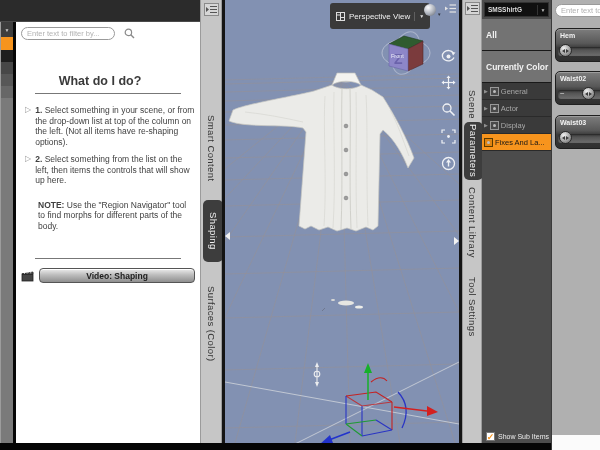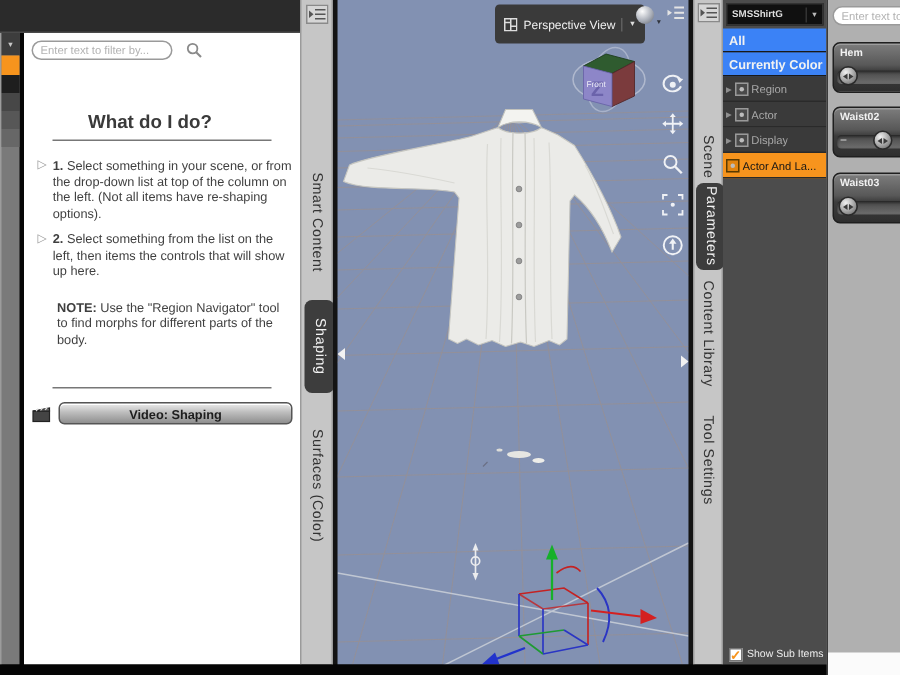--- a/index.html
+++ b/index.html
@@ -59,21 +59,21 @@
   .collapse-l{position:absolute;left:0;top:232px;width:0;height:0;border-top:4px solid transparent;border-bottom:4px solid transparent;border-right:5px solid #f2f2f2;}
   .collapse-r{position:absolute;right:0;top:237px;width:0;height:0;border-top:4px solid transparent;border-bottom:4px solid transparent;border-left:5px solid #f2f2f2;}
   .view-cube{position:absolute;left:155px;top:28px;}
 
   
   .params-list{left:482px;top:0;width:69px;height:447px;background:#4c4c4c;overflow:hidden;}
   .shape-dd{height:15px;margin:2px;background:#101010;border:1px solid #333;display:flex;align-items:center;cursor:pointer;}
   .shape-dd .lbl{flex:1;font-size:6.5px;font-weight:bold;color:#ddd;padding-left:3px;white-space:nowrap;overflow:hidden;}
   .shape-dd .sep{width:1px;height:10px;background:#333;}
   .shape-dd .arr{width:10px;text-align:center;font-size:5px;color:#bbb;}
-  .group-row{height:16px;background:#3b82f6;border-bottom:1px solid #191919;display:flex;align-items:center;font-size:8.5px;font-weight:bold;color:#f2f2f2;padding-left:4px;white-space:nowrap;overflow:hidden;cursor:pointer;}
+  .group-row{height:32px;background:#737373;border-bottom:1px solid #191919;display:flex;align-items:center;font-size:8.5px;font-weight:bold;color:#f2f2f2;padding-left:4px;white-space:nowrap;overflow:hidden;cursor:pointer;}
   .tree-row{height:17px;background:#3a3a3a;border-bottom:1px solid #2a2a2a;display:flex;align-items:center;gap:2px;padding-left:2px;white-space:nowrap;overflow:hidden;cursor:pointer;}
   .tree-row .exp{font-size:5px;color:#8f8f8f;flex:0 0 auto;}
   .gearbox{flex:0 0 auto;width:9px;height:9px;border:1px solid #999;background:#4a4a4a;display:flex;align-items:center;justify-content:center;}
   .geardot{width:3px;height:3px;border-radius:50%;background:#bcbcbc;}
   .tree-row .lbl{font-size:7.5px;color:#a8a8a8;overflow:hidden;}
   .tree-row.selected{background:#f7941d;}
   .tree-row.selected .lbl{color:#161616;}
   .tree-row.selected .gearbox{border-color:#5a3a00;background:#e08410;}
   .show-sub{position:absolute;left:0;bottom:3px;width:100%;height:15px;display:flex;align-items:center;gap:3px;padding-left:4px;}
   .checkbox{width:9px;height:9px;background:#fff;border:1px solid #777;display:flex;align-items:center;justify-content:center;font-size:9px;font-weight:bold;color:#f7941d;line-height:8px;cursor:pointer;}
@@ -384,41 +384,41 @@
       <span class="sep"></span>
       <span class="arr">▼</span>
     </div>
     <div class="group-row">All</div>
     <div class="group-row">Currently Color</div>
     <div class="tree-row">
       <span class="exp">▶</span>
       <span class="gearbox">
           <span class="geardot"></span>
         </span>
-      <span class="lbl">Region</span>
+      <span class="lbl">General</span>
     </div>
     <div class="tree-row">
       <span class="exp">▶</span>
       <span class="gearbox">
           <span class="geardot"></span>
         </span>
       <span class="lbl">Actor</span>
     </div>
     <div class="tree-row">
       <span class="exp">▶</span>
       <span class="gearbox">
           <span class="geardot"></span>
         </span>
       <span class="lbl">Display</span>
     </div>
     <div class="tree-row selected">
       <span class="gearbox">
           <span class="geardot"></span>
         </span>
-      <span class="lbl">Actor And La...</span>
+      <span class="lbl">Fixes And La...</span>
     </div>
     <div class="show-sub">
       <span class="checkbox">
           <span>✓</span>
         </span>
       <span class="lbl">Show Sub Items</span>
     </div>
   </div>
 
   <div class="abs sliders-col">

